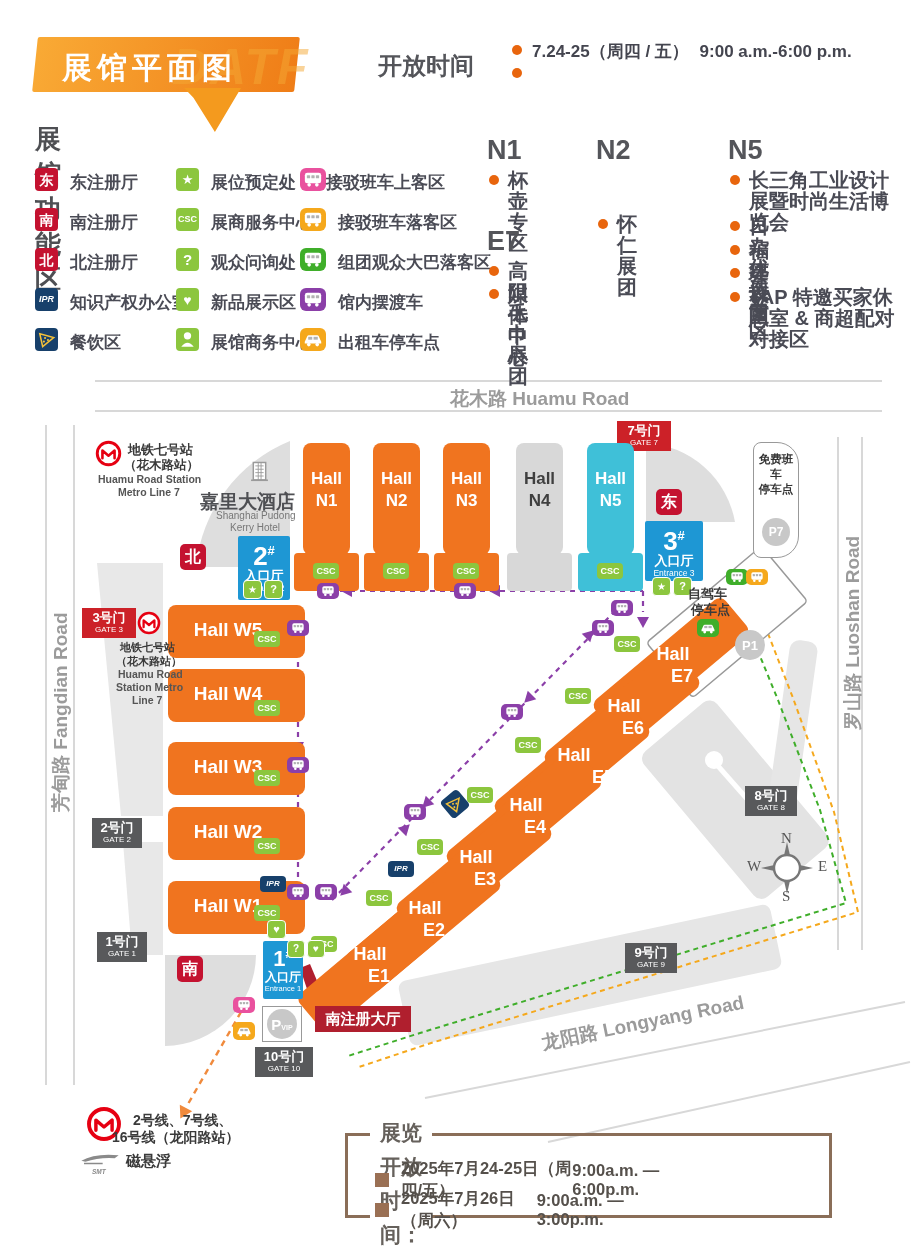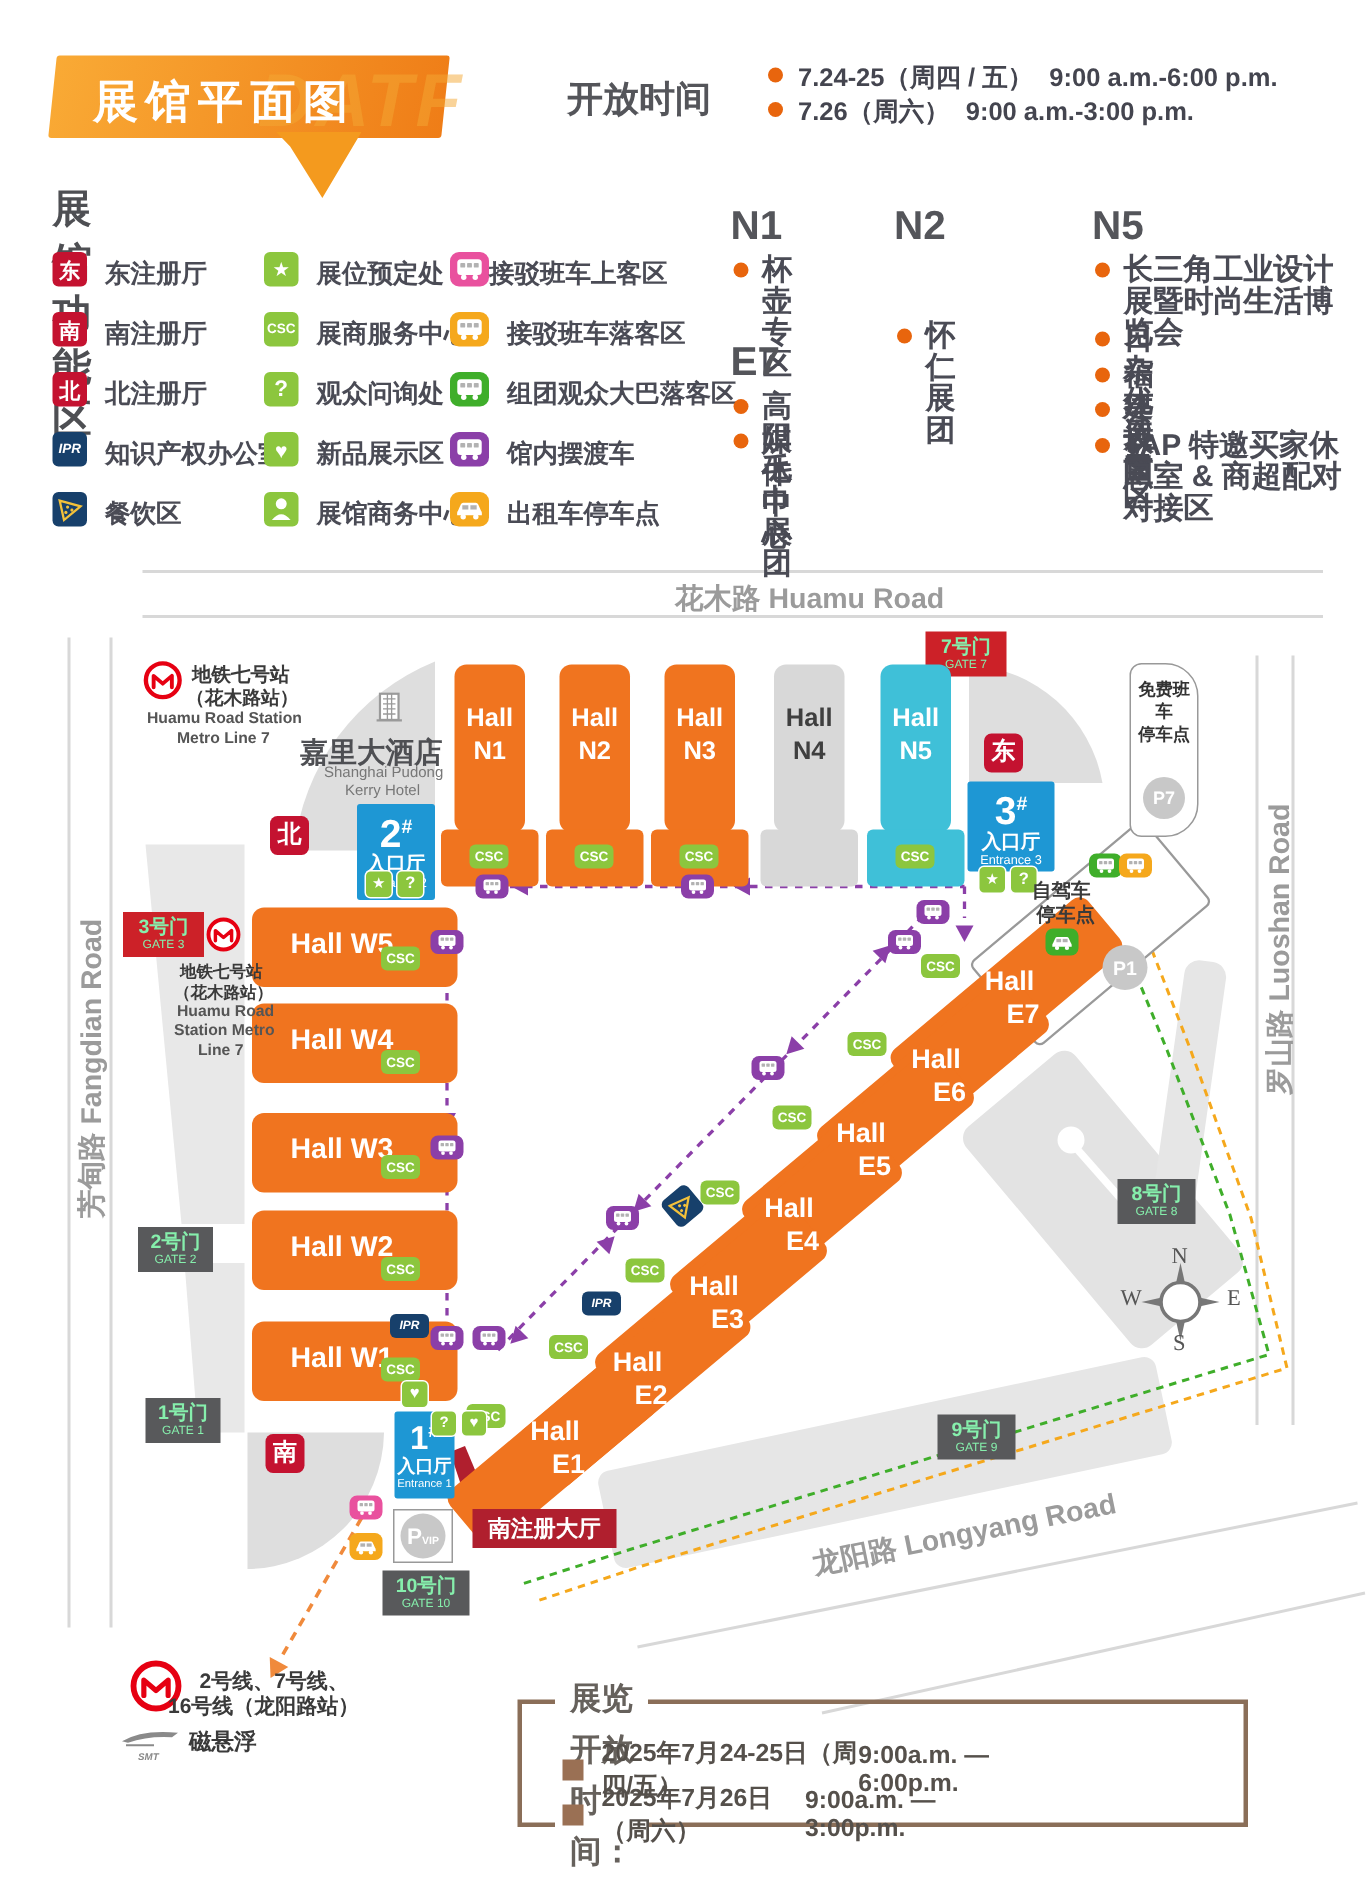--- a/index.html
+++ b/index.html
@@ -4,21 +4,21 @@
 <style>
   html,body{margin:0;padding:0;background:#fff;}
   #canvas{position:relative;width:914px;height:1251px;overflow:hidden;background:#fff;
           font-family:"Liberation Sans","DejaVu Sans",sans-serif;}
   .abs{position:absolute;}
   .chip{position:absolute;border-radius:4px;color:#fff;font-weight:bold;
         display:flex;align-items:center;justify-content:center;line-height:1;}
   .c-green{background:#8CC63E}.c-red{background:#C41230}.c-navy{background:#17406B}
   .c-purple{background:#8B3FA8}.c-pink{background:#E9519E}.c-obus{background:#F5A81C}
   .c-gbus{background:#3FAE2A}.c-gray{background:#58595B}.c-gatered{background:#CC2128}
-  .gate{position:absolute;color:#86efac;text-align:center;padding-top:3px;box-sizing:border-box;}
+  .gate{position:absolute;color:#ffffff;text-align:center;padding-top:3px;box-sizing:border-box;}
   .gate .l1{font-size:13px;font-weight:bold;line-height:14px;}
   .gate .l2{font-size:8px;line-height:9px;}
   .hallbar{position:absolute;background:#F0741F;border-radius:8px;}
   .hallbar.gray{background:#D8D8D8}.hallbar.teal{background:#3FC0D8}
   .halllabel{position:absolute;color:#fff;font-weight:bold;text-align:center;line-height:22px;}
   .ent{position:absolute;background:#1E97D4;color:#fff;text-align:center;border-radius:2px;}
   .ent-num{font-size:26px;font-weight:bold;line-height:26px;padding-top:2px;}
   .ent-num sup{font-size:13px;}
   .ent-cn{font-size:13px;font-weight:bold;line-height:14px;}
   .ent-en{font-size:8.5px;line-height:10px;}
@@ -147,24 +147,20 @@
   <div class="abs" style="left:183px;top:88px;width:58px;height:44px;background:#F49A1E;clip-path:polygon(2% 0,100% 0,55% 100%,18% 22%);"></div>
   <div class="abs" style="left:172px;top:38px;font-size:50px;font-weight:bold;font-style:italic;color:rgba(244,167,52,.5);letter-spacing:2px;">DATF</div>
   <div class="abs" style="left:62px;top:48px;font-size:30px;font-weight:bold;color:#fff;letter-spacing:5px;">展馆平面图</div>
   <div class="abs" style="left:378px;top:50px;font-size:24px;font-weight:bold;color:#54555A;">开放时间</div>
   <div class="abs" style="left:512px;top:45px;width:10px;height:10px;border-radius:50%;background:#E8650D;"></div>
   <div class="abs" style="left:532px;top:40px;font-size:17px;font-weight:bold;color:#44454F;white-space:nowrap;">
     <span>7.24-25（周四 / 五）</span>
     <span style="margin-left:6px;">9:00 a.m.-6:00 p.m.</span>
   </div>
   <div class="abs" style="left:512px;top:68px;width:10px;height:10px;border-radius:50%;background:#E8650D;"></div>
-  <div class="abs" style="left:532px;top:63px;font-size:17px;font-weight:bold;color:#44454F;white-space:nowrap;">
-    <span>7.26（周六）</span>
-    <span style="margin-left:6px;">9:00 a.m.-3:00 p.m.</span>
-  </div>
 </div>
 
 <div class="abs" style="left:0;top:0;z-index:3">
   <div class="abs" style="left:35px;top:122px;font-size:26px;font-weight:bold;color:#4E4F53;">展馆功能区</div>
 
   <div class="chip c-red" style="left:35px;top:168px;width:23px;height:23px;font-size:14px;">东</div>
   <div class="leg-label" style="left:70px;top:171px;">东注册厅</div>
   <div class="chip c-red" style="left:35px;top:208px;width:23px;height:23px;font-size:14px;">南</div>
   <div class="leg-label" style="left:70px;top:211px;">南注册厅</div>
   <div class="chip c-red" style="left:35px;top:248px;width:23px;height:23px;font-size:14px;">北</div>
@@ -429,21 +425,21 @@
   <div class="halllabel" style="left:633px;top:643px;width:80px;font-size:18px;">
         <div>Hall</div>
         <div style="padding-left:18px;">E7</div>
       </div>
   <div class="halllabel" style="left:584px;top:695px;width:80px;font-size:18px;">
         <div>Hall</div>
         <div style="padding-left:18px;">E6</div>
       </div>
   <div class="halllabel" style="left:534px;top:744px;width:80px;font-size:18px;">
         <div>Hall</div>
-        <div style="padding-left:18px;">E5</div>
+        <div style="padding-left:18px;text-align:right;">E5</div>
       </div>
   <div class="halllabel" style="left:486px;top:794px;width:80px;font-size:18px;">
         <div>Hall</div>
         <div style="padding-left:18px;">E4</div>
       </div>
   <div class="halllabel" style="left:436px;top:846px;width:80px;font-size:18px;">
         <div>Hall</div>
         <div style="padding-left:18px;">E3</div>
       </div>
   <div class="halllabel" style="left:385px;top:897px;width:80px;font-size:18px;">

